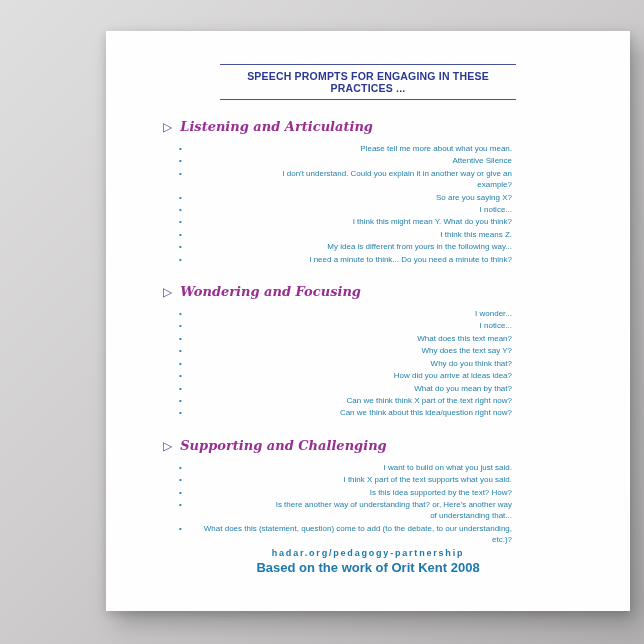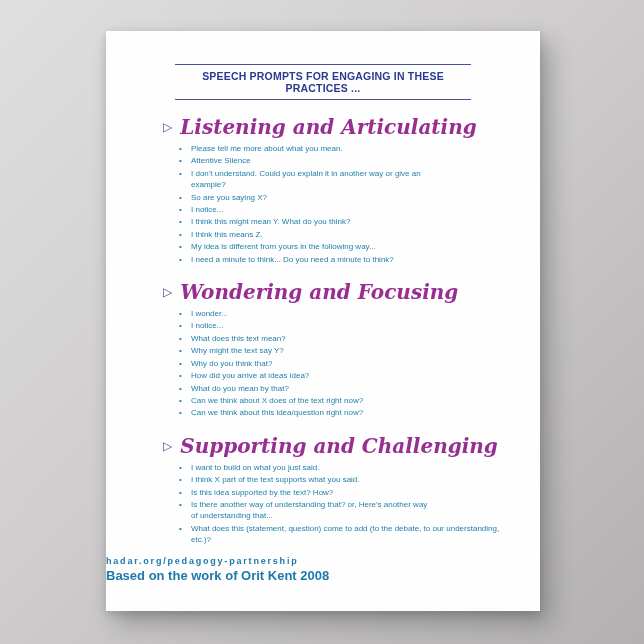--- a/index.html
+++ b/index.html
@@ -11,21 +11,21 @@
     height: 644px;
     overflow: hidden;
     font-family: "Liberation Sans", sans-serif;
     background: linear-gradient(135deg, #e0dfdf 0%, #cfcdcd 45%, #b2b0b0 100%);
     position: relative;
   }
   .poster {
     position: absolute;
     left: 106px;
     top: 31px;
-    width: 434px;
+    width: 524px;
     height: 580px;
     background: #fefefe;
     box-shadow: 10px 12px 22px rgba(40,40,40,0.30), 0 3px 8px rgba(40,40,40,0.18);
     box-sizing: border-box;
     padding-top: 33px;
     overflow: hidden;
   }
   .title-block {
     width: 292px;
     margin: 0 auto;
@@ -48,48 +48,49 @@
   }
   .tri {
     font-size: 12px;
     line-height: 12px;
     color: #444e90;
   }
   .heading-text {
     font-family: "DejaVu Serif", serif;
     font-style: italic;
     font-weight: bold;
-    font-size: 20px;
+    font-size: 13px;
     line-height: 22px;
     color: #982d92;
   }
   ul.prompt-list {
     list-style: none;
     margin: 5px 0 0 15px;
     padding: 0;
     max-width: 334px;
+    text-align: right;
   }
   ul.prompt-list li {
     position: relative;
     padding-left: 13px;
     font-size: 8px;
     line-height: 11.4px;
     color: #2380ac;
     margin-bottom: 1px;
     white-space: pre-line;
   }
   ul.prompt-list li::before {
     content: "\2022";
     position: absolute;
     left: 1px;
     top: 0;
   }
   .footer {
-    text-align: left;
-    margin-top: 10px;
+    text-align: center;
+    margin-top: 2px;
   }
   .footer-url {
     font-size: 9px;
     font-weight: bold;
     letter-spacing: 1.8px;
     color: #1d79ad;
   }
   .footer-credit {
     font-size: 13px;
     font-weight: bold;
@@ -126,25 +127,25 @@
 
   <div class="section">
     <div class="heading-row">
       <span class="tri">▷</span>
       <span class="heading-text">Wondering and Focusing</span>
     </div>
     <ul class="prompt-list">
           <li>I wonder...</li>
           <li>I notice...</li>
           <li>What does this text mean?</li>
-          <li>Why might the text say Y?</li>
+          <li>Why does the text say Y?</li>
           <li>Why do you think that?</li>
           <li>How did you arrive at ideas idea?</li>
           <li>What do you mean by that?</li>
-          <li>Can we think about X does of the text right now?</li>
+          <li>Can we think think X part of the text right now?</li>
           <li>Can we think about this idea/question right now?</li>
         </ul>
   </div>
 
   <div class="section">
     <div class="heading-row">
       <span class="tri">▷</span>
       <span class="heading-text">Supporting and Challenging</span>
     </div>
     <ul class="prompt-list">

